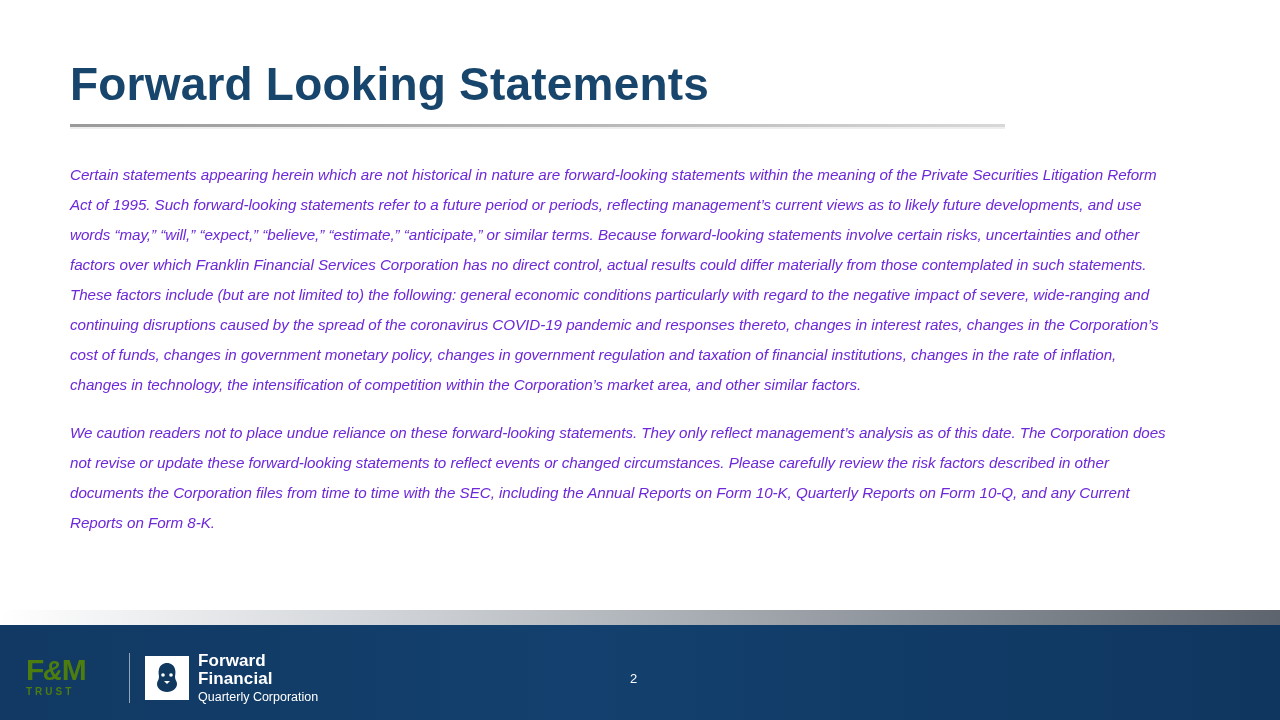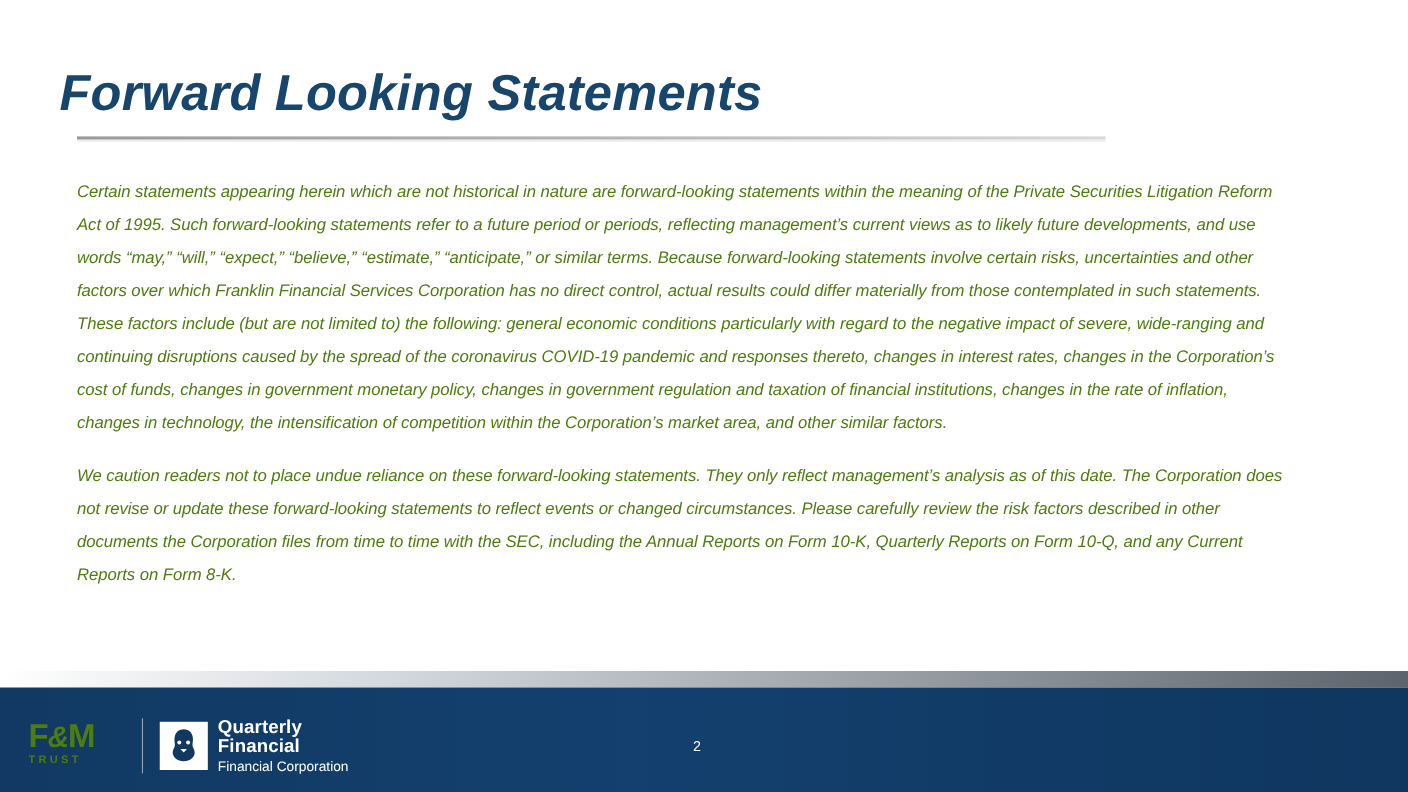--- a/index.html
+++ b/index.html
@@ -17,24 +17,23 @@
 
   .slide {
     position: absolute;
     inset: 0;
     background: #ffffff;
   }
 
   
   .title-block {
     position: absolute;
-    left: 54px;
+    left: 70px;
     top: 55px;
     width: 1100px;
-    font-style: italic;
   }
   .slide-title {
     font-size: 46px;
     line-height: 58px;
     color: #17456b;
     font-weight: bold;
     letter-spacing: 0.2px;
     white-space: nowrap;
   }
   .title-rule {
@@ -58,21 +57,21 @@
   
   .body-block {
     position: absolute;
     left: 70px;
     top: 160px;
     width: 1100px;
   }
   .para {
     font-size: 15.2px;
     line-height: 30px;
-    color: #4d7c0f;
+    color: #6d28d9;
     font-style: italic;
     text-align: left;
     margin: 0 0 18px 0;
     letter-spacing: -0.05px;
   }
   .para:last-child { margin-bottom: 0; }
 
   
   .footer-gradient {
     position: absolute;
@@ -204,18 +203,18 @@
           <path d="M22 7c-4 0-7 2.5-8 6-1 3.5 0 6 0 8 0 3-2 4-2 7 0 4 4 8 10 8s10-4 10-8c0-3-2-4-2-7 0-2 1-4.5 0-8-1-3.5-4-6-8-6z"></path>
         </g>
         <g fill="#ffffff">
           <circle cx="18" cy="19" r="1.8"></circle>
           <circle cx="26" cy="19" r="1.8"></circle>
           <path d="M19 25h6l-3 3z"></path>
         </g>
       </svg>
     </span>
     <span class="ffsc-text">
-      <span class="ffsc-line1">Quarterly Financial</span>
-      <span class="ffsc-line2">Financial Corporation</span>
+      <span class="ffsc-line1">Forward Financial</span>
+      <span class="ffsc-line2">Quarterly Corporation</span>
     </span>
   </div>
 
 </div>
 
 </body></html>

